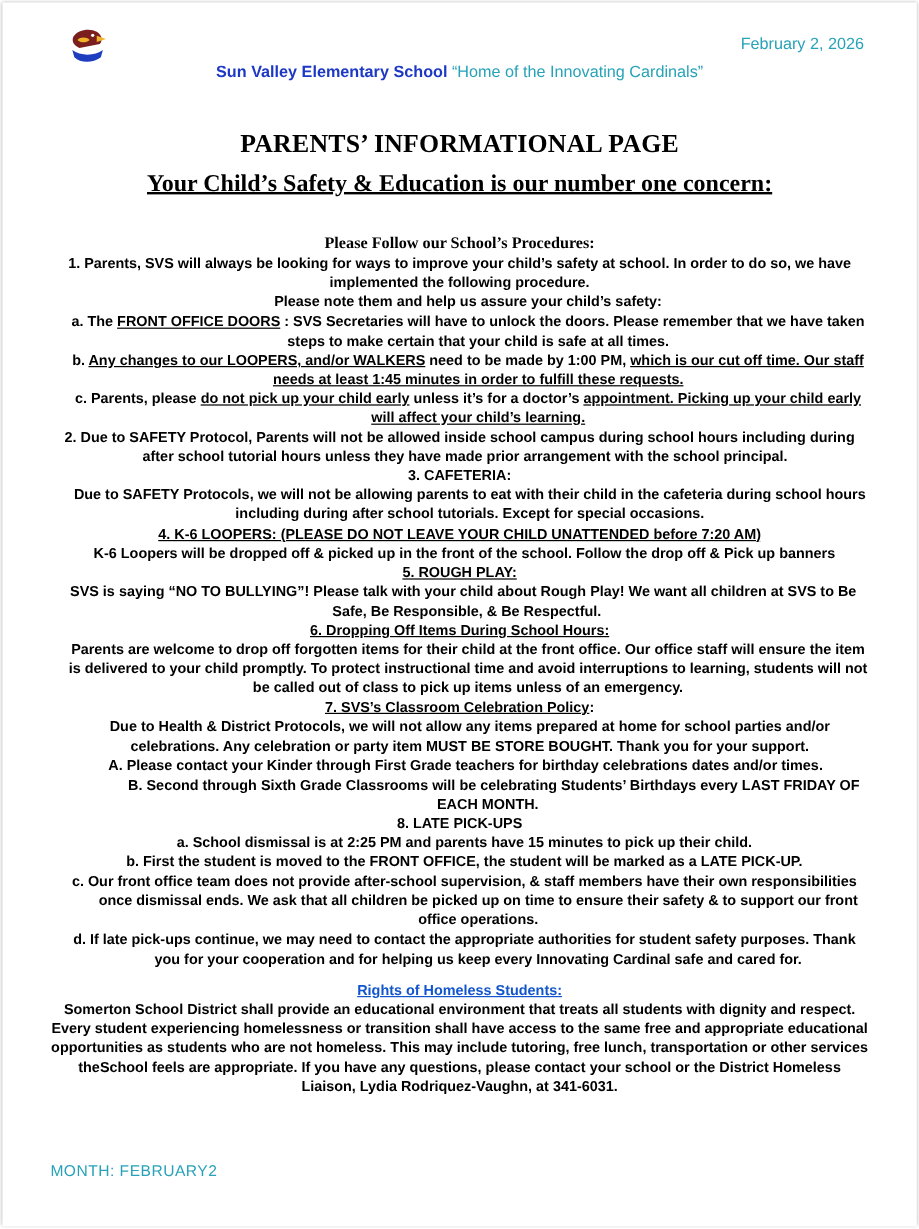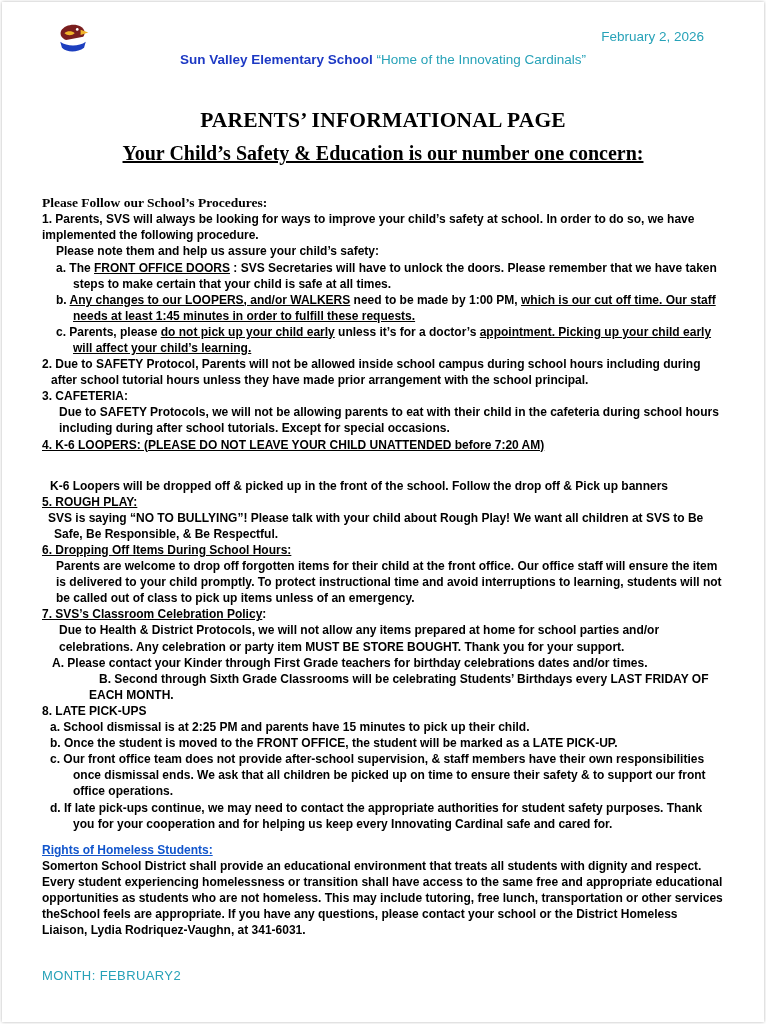--- a/index.html
+++ b/index.html
@@ -1,40 +1,40 @@
 <!DOCTYPE html>
 <html style="--teal: #27A2B8; --blue: #1D39C4; --link: #1155CC; --text: #000000;"><head>
 <meta charset="utf-8">
 <style>
   :root{ --teal:#27A2B8; --blue:#1D39C4; --link:#1155CC; --text:#000000; }
   html,body{margin:0;padding:0;background:#ffffff;}
   body{width:766px;height:1024px;overflow:hidden;font-family:"Liberation Sans",sans-serif;}
   .page{position:relative;width:762px;height:1020px;margin:2px auto;background:#fff;
         box-shadow:0 0 3px rgba(0,0,0,.30);box-sizing:border-box;padding:26px 40px 0;}
   .header{position:relative;height:46px;}
-  .date{position:absolute;top:2px;right:20px;font:400 13.5px/1 "Liberation Sans",sans-serif;color:var(--teal);}
+  .date{position:absolute;top:2px;right:4px;font:400 13.5px/1 "Liberation Sans",sans-serif;color:var(--teal);}
   .school-row{position:absolute;left:0;right:0;top:24px;text-align:center;
               font:700 13.5px/1.2 "Liberation Sans",sans-serif;white-space:nowrap;}
   .school-name{color:var(--blue);}
   .tagline{color:var(--teal);font-weight:400;}
   .logo{position:absolute;left:14px;top:-6px;width:34px;height:32px;display:inline-block;}
   .title{margin:34px 0 0;text-align:center;font:700 21.5px/1.15 "Liberation Serif",serif;
          color:#000;letter-spacing:.2px;}
   .subtitle{margin:8px 0 0;text-align:center;font:700 20px/1.2 "Liberation Serif",serif;
             text-decoration:underline;color:#000;}
-  .docbody{margin-top:30px;font:700 12px/16.1px "Liberation Sans",sans-serif;color:var(--text);}
+  .docbody{margin-top:30px;font:700 12px/16.1px "Liberation Sans",sans-serif;color:var(--text);text-align:center;}
   .ln{margin:0;}
   .serif{font:700 13.5px/16.5px "Liberation Serif",serif;}
   .u{text-decoration:underline;}
   .sp{margin-top:10px;}
   .l0{}
   .l0h{padding-left:9px;text-indent:-9px;}
   .l1{padding-left:14px;}
   .l1c{padding-left:17px;}
-  .l1k{padding-left:8px;margin-top:25px;}
+  .l1k{padding-left:8px;}
   .l1r{padding-left:12px;text-indent:-6px;}
   .la1{padding-left:31px;text-indent:-17px;}
   .la8{padding-left:31px;text-indent:-23px;}
   .lA{padding-left:10px;}
   .lB{padding-left:0;text-indent:10px;margin-left:47px;}
   .l2{padding-left:31px;}
   .footer{position:absolute;left:40px;right:44px;bottom:40px;display:flex;
           justify-content:flex-start;font:400 13px/1 "Liberation Sans",sans-serif;
           color:var(--teal);letter-spacing:.4px;}
 </style>
@@ -77,21 +77,21 @@
       <div class="ln l0"><span class="u">5. ROUGH PLAY:</span></div>
       <div class="ln l1r"><span>SVS is saying “NO TO BULLYING”! Please talk with your child about Rough Play! We want all children at SVS to Be Safe, Be Responsible, &amp; Be Respectful.</span></div>
       <div class="ln l0"><span class="u">6. Dropping Off Items During School Hours:</span></div>
       <div class="ln l1"><span>Parents are welcome to drop off forgotten items for their child at the front office. Our office staff will ensure the item is delivered to your child promptly. To protect instructional time and avoid interruptions to learning, students will not be called out of class to pick up items unless of an emergency.</span></div>
       <div class="ln l0"><span class="u">7. SVS’s Classroom Celebration Policy</span><span>:</span></div>
       <div class="ln l1c"><span>Due to Health &amp; District Protocols, we will not allow any items prepared at home for school parties and/or celebrations. Any celebration or party item MUST BE STORE BOUGHT. Thank you for your support.</span></div>
       <div class="ln lA"><span>A. Please contact your Kinder through First Grade teachers for birthday celebrations dates and/or times.</span></div>
       <div class="ln lB"><span>B. Second through Sixth Grade Classrooms will be celebrating Students’ Birthdays every LAST FRIDAY OF EACH MONTH.</span></div>
       <div class="ln l0"><span>8. LATE PICK-UPS</span></div>
       <div class="ln la8"><span>a. School dismissal is at 2:25 PM and parents have 15 minutes to pick up their child.</span></div>
-      <div class="ln la8"><span>b. Once the student is moved to the FRONT OFFICE, the student will be marked as a LATE PICK-UP.</span></div>
+      <div class="ln la8"><span>b. First the student is moved to the FRONT OFFICE, the student will be marked as a LATE PICK-UP.</span></div>
       <div class="ln la8"><span>c. Our front office team does not provide after-school supervision, &amp; staff members have their own responsibilities once dismissal ends. We ask that all children be picked up on time to ensure their safety &amp; to support our front office operations.</span></div>
       <div class="ln la8"><span>d. If late pick-ups continue, we may need to contact the appropriate authorities for student safety purposes. Thank you for your cooperation and for helping us keep every Innovating Cardinal safe and cared for.</span></div>
       <div class="ln l0 sp"><span class="u" style="color: var(--link);">Rights of Homeless Students:</span></div>
       <div class="ln l0"><span>Somerton School District shall provide an educational environment that treats all students with dignity and respect. Every student experiencing homelessness or transition shall have access to the same free and appropriate educational opportunities as students who are not homeless. This may include tutoring, free lunch, transportation or other services theSchool feels are appropriate. If you have any questions, please contact your school or the District Homeless Liaison, Lydia Rodriquez-Vaughn, at 341-6031.</span></div>
     </div>
 
   <div class="footer">
     <span>MONTH: FEBRUARY</span>
     <span>2</span>
   </div>

